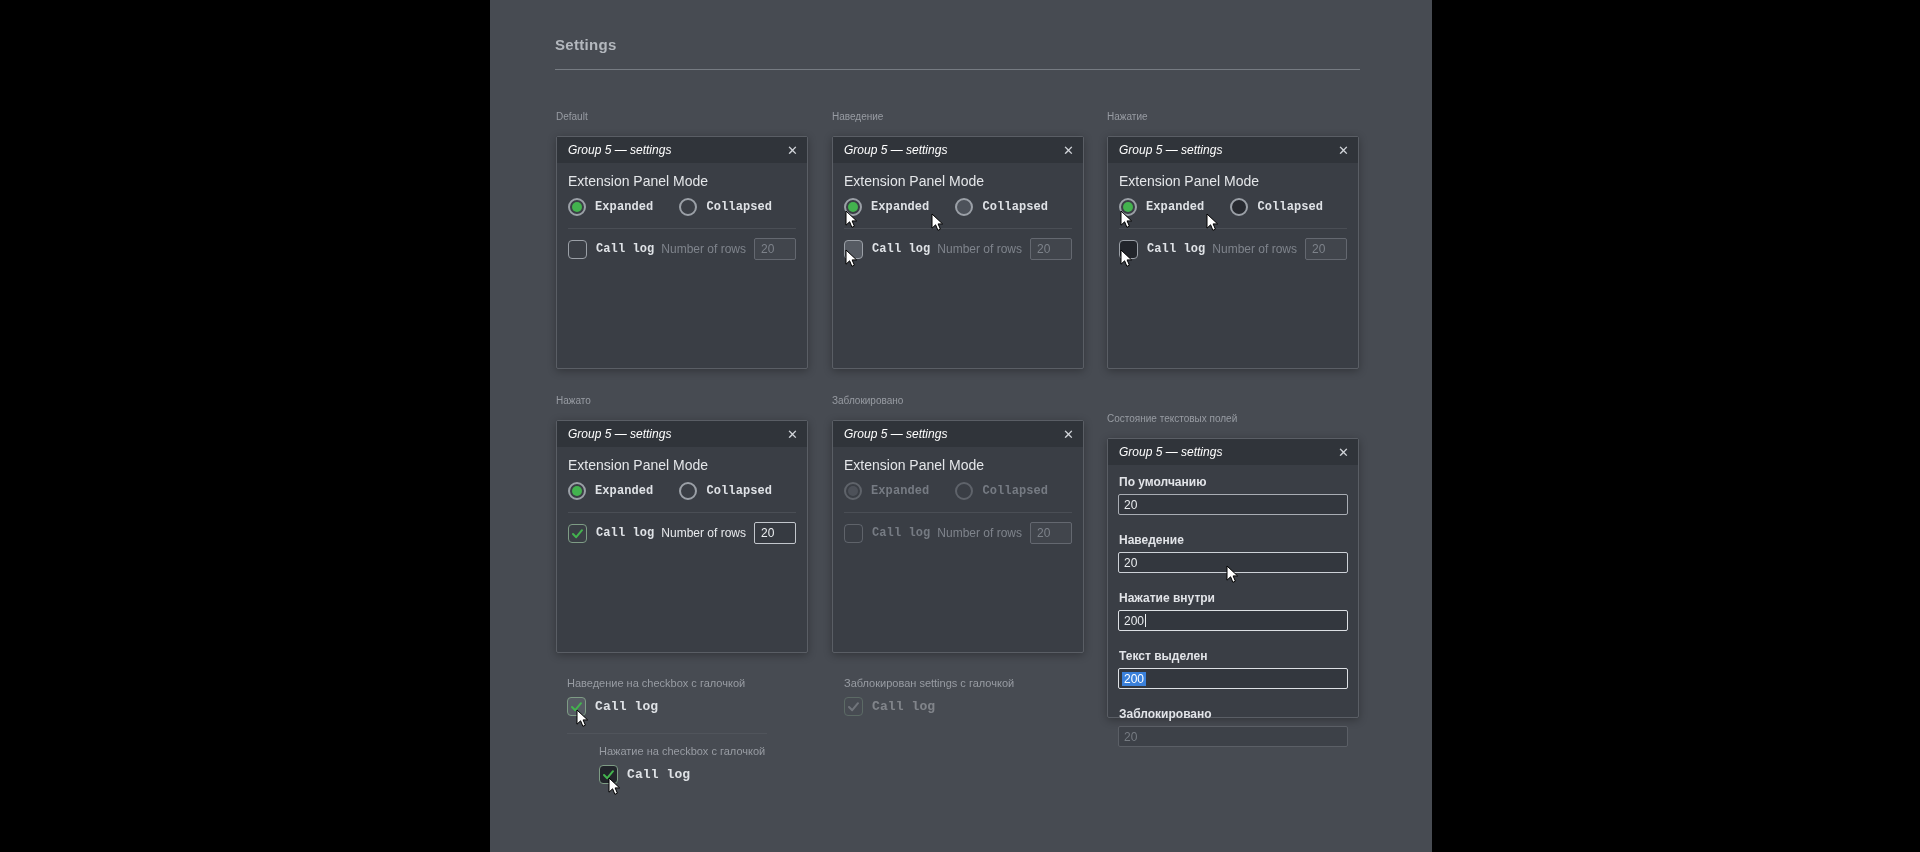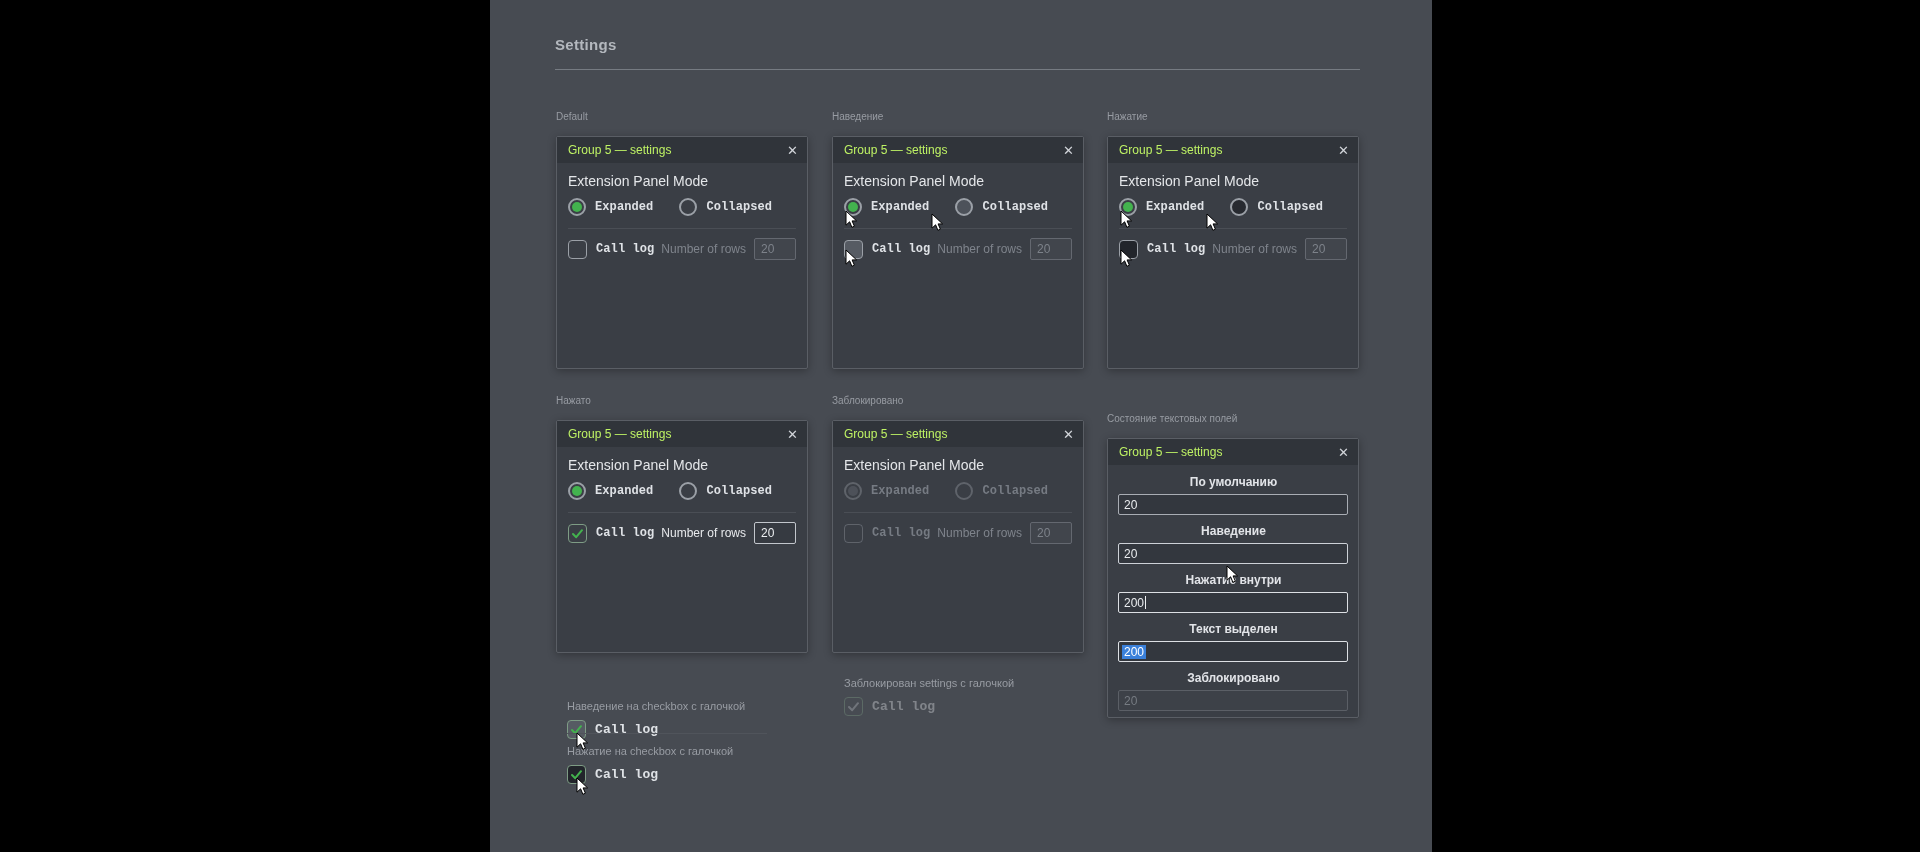--- a/index.html
+++ b/index.html
@@ -39,21 +39,21 @@
     background:#3a3e45; border:1px solid #5a5e65; border-radius:2px;
     box-shadow:0 2px 8px rgba(0,0,0,.3);
   }
   .dialog.std  { height:233px; }
   .dialog.tall { height:280px; }
   .titlebar {
     height:26px; background:#30343a;
     display:flex; align-items:center; justify-content:space-between;
     padding:0 9px 0 11px;
   }
-  .titlebar .ttl { font-size:12px; color:#bef264; }
+  .titlebar .ttl { font-size:12px; color:#ffffff;font-style:italic; }
   .titlebar .close { font-size:13px; color:#d3d6db; line-height:1; }
   .dbody { padding:0 11px; }
   .sec-title { margin-top:11px; font-size:14px; line-height:15px; color:#e4e6e9; }
   .radio-row { margin-top:9px; display:flex; align-items:center; }
   .opt { display:flex; align-items:center; }
   .opt + .opt { margin-left:26px; }
   .opt-label { margin-left:9px; font-size:12px; font-weight:700; color:#dfe2e6; letter-spacing:.1px;font-family:Liberation Mono, monospace; }
   .opt-label.dim { color:#767b83; }
 
   .radio {
@@ -85,37 +85,37 @@
   .num-input {
     width:42px; height:22px; border:1px solid #646870; border-radius:2px;
     background:#41454c; color:#7d828a; font-size:12px;
     display:flex; align-items:center; padding-left:6px;
   }
   .rows-group.enabled .rows-label { color:#e8eaed; }
   .rows-group.enabled .num-input { border-color:#c2c6cc; background:#363a41; color:#eceef0; }
 
   
   .tf-body { padding:10px 10px 0; }
-  .tf-group { margin-bottom:9px;text-align:center; }
+  .tf-group { margin-bottom:18px; }
   .tf-label { font-size:12px; font-weight:700; color:#e2e4e8; line-height:14px; margin:0 0 5px 1px; }
   .text-input {
     height:21px; border:1px solid #a9adb4; border-radius:2px;
     background:#33373e; display:flex; align-items:center;
     padding:0 5px; font-size:12px; color:#e9ebee;
   }
   .text-input.hover { border-color:#cdd1d7; }
   .text-input.focus { border-color:#dde0e4; }
   .text-input.selected { border-color:#dde0e4; }
   .text-input.selected .val { background:#3a80da; color:#fff; padding:0 2px; margin-left:-2px; }
   .text-input.disabled { border-color:#5b5f66; color:#767b82; background:#3d4148; }
   .caret { width:1px; height:13px; background:#edeff1; margin-left:1px; }
 
   
   .demo { position:absolute; }
-  .demo1 { left:77px;  top:676px;margin-top:23px; }
+  .demo1 { left:77px;  top:676px; }
   .demo2 { left:354px; top:676px; }
   .demo3 { left:77px;  top:744px; }
   .demo-label { font-size:11px; color:#989ca3; line-height:14px; }
   .demo-row { margin-top:7px; display:flex; align-items:center; }
   .demo-row .opt-label { font-size:13px; }
   .demo.dim .demo-row { opacity:.38; }
   .demo.dim svg path { stroke:#b4b8be; }
   .demo-divider { position:absolute; left:77px; top:733px; width:200px; height:1px; background:#50545b; }
 
   .cursor { position:absolute; z-index:5; pointer-events:none; }
@@ -413,21 +413,21 @@
           <label class="opt">
             <span class="checkbox checked">
               <svg width="15" height="15" viewBox="0 0 15 15">
                 <path d="M3 8 L6.2 11.2 L12 4.2" fill="none" stroke="#43b34e" stroke-width="2" stroke-linecap="round" stroke-linejoin="round"></path>
               </svg>
             </span>
             <span class="opt-label">Call log</span>
           </label>
         </div>
       </section>
-      <section class="demo demo3" style="position: absolute;">
+      <section class="demo demo3" style="position: absolute; margin-left: 32px;">
         <div class="demo-label">Нажатие на checkbox с галочкой</div>
         <div class="demo-row">
           <label class="opt">
             <span class="checkbox pressed checked">
               <svg width="15" height="15" viewBox="0 0 15 15">
                 <path d="M3 8 L6.2 11.2 L12 4.2" fill="none" stroke="#43b34e" stroke-width="2" stroke-linecap="round" stroke-linejoin="round"></path>
               </svg>
             </span>
             <span class="opt-label">Call log</span>
           </label>

